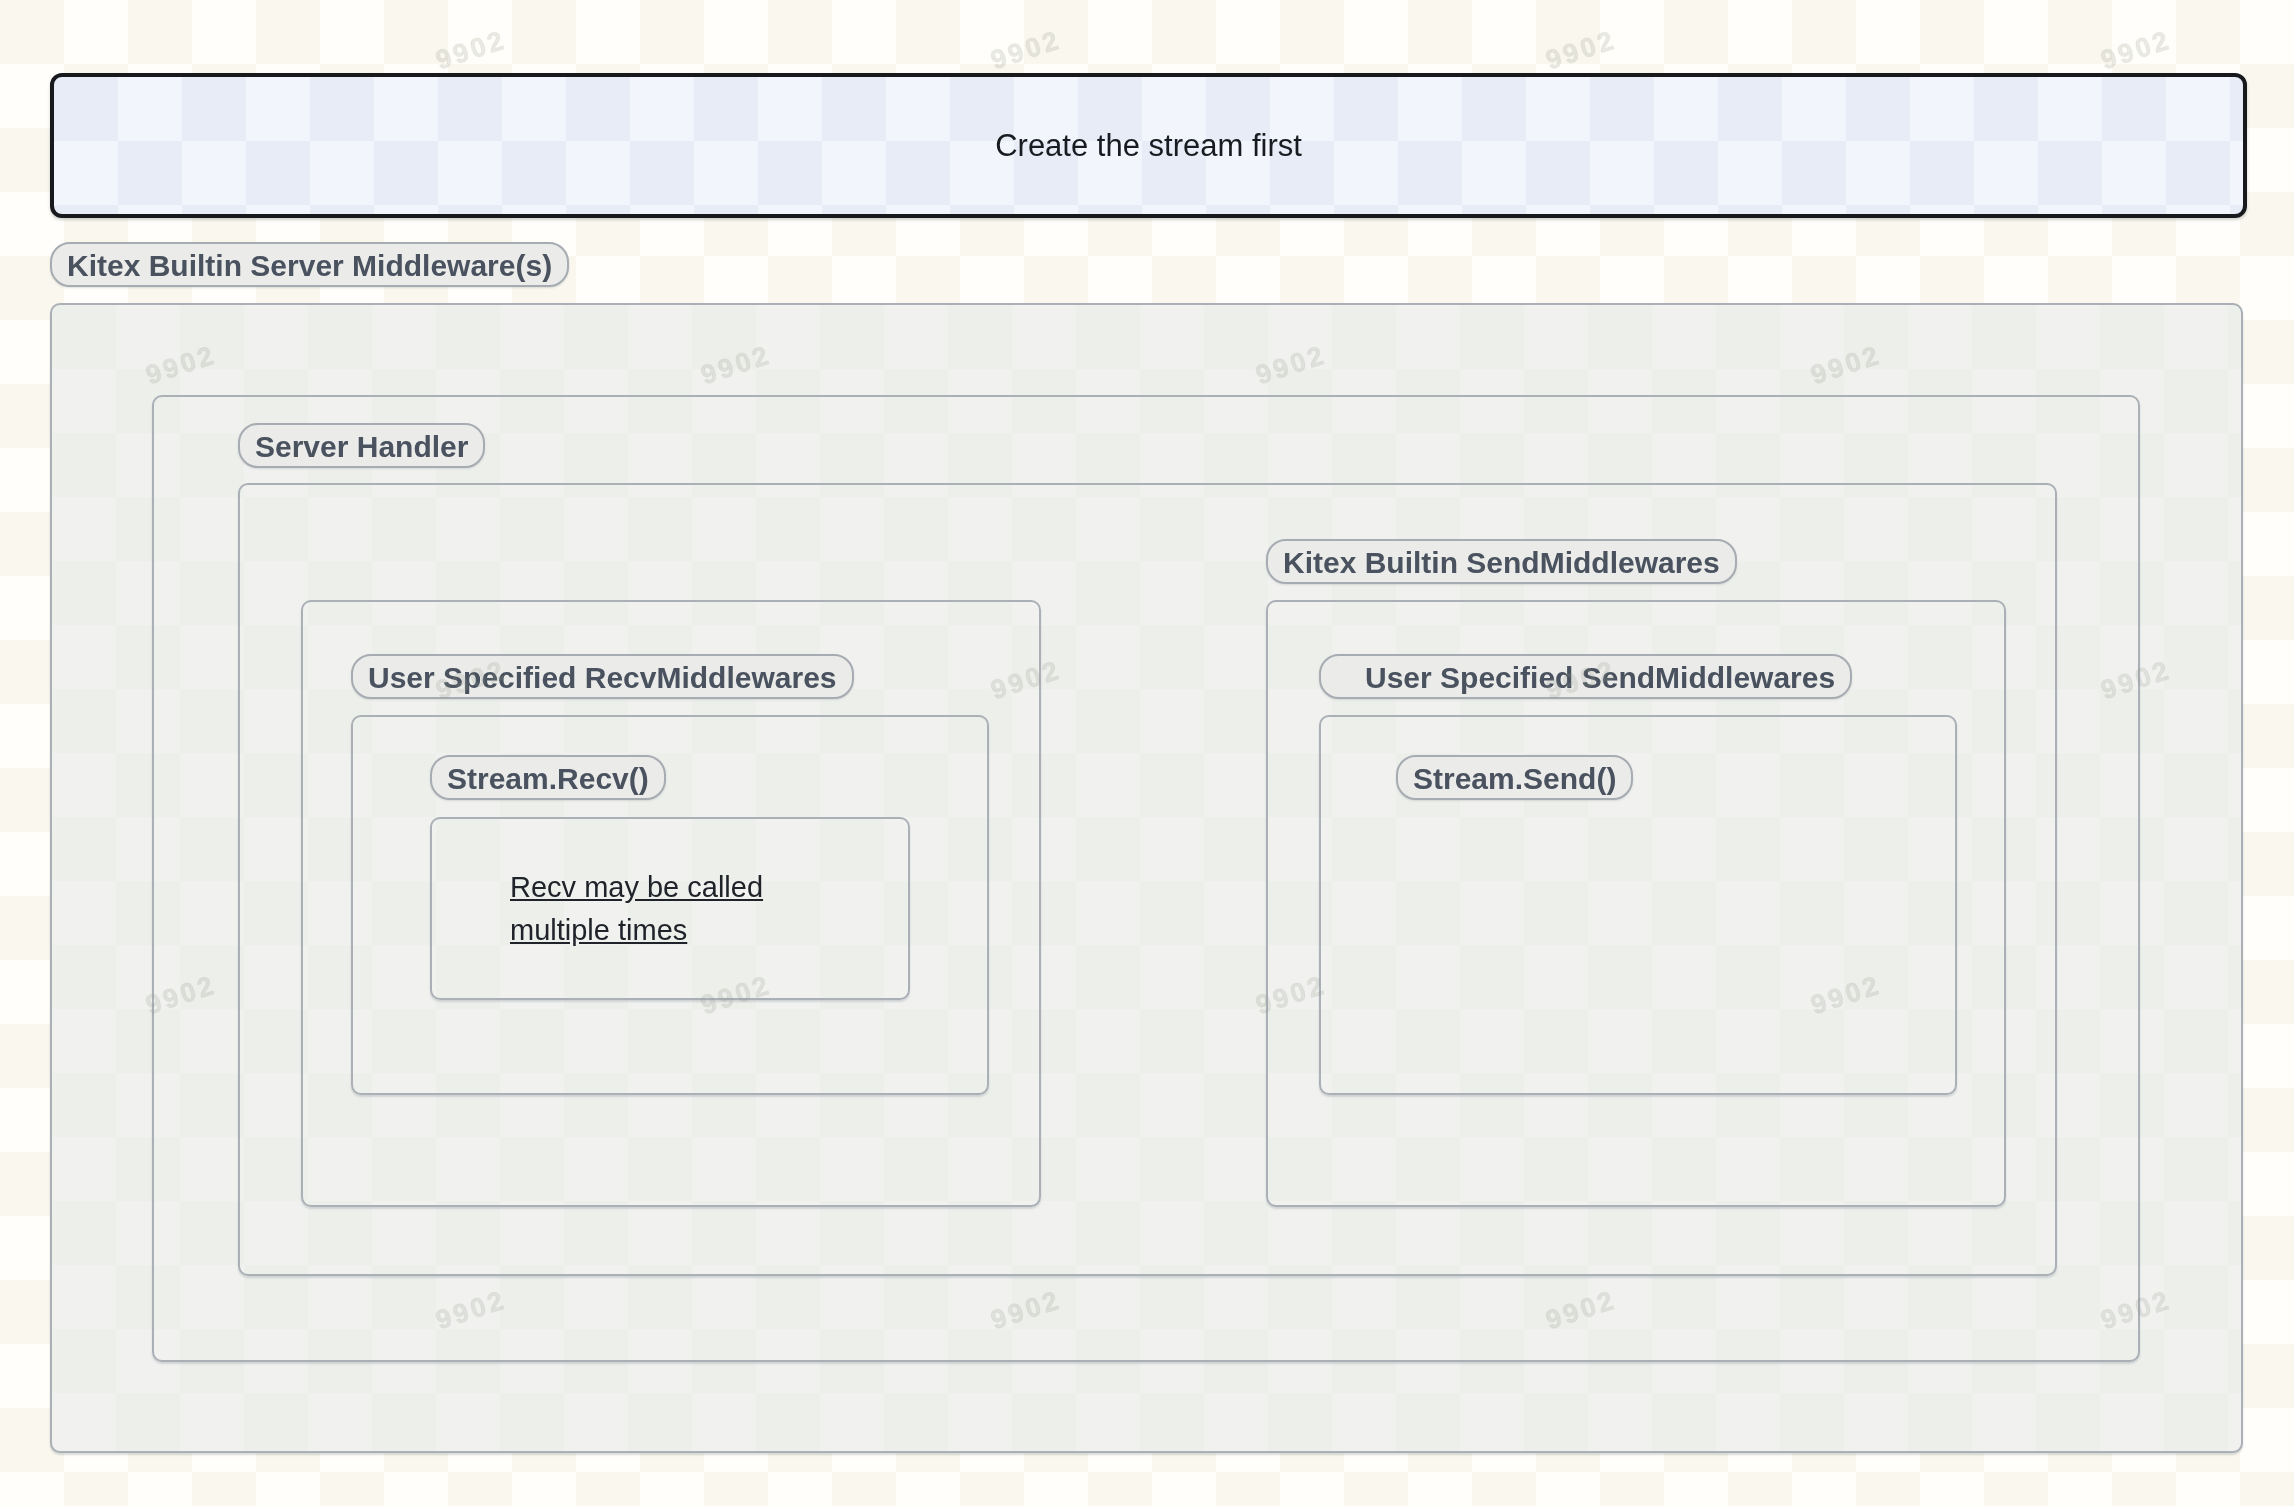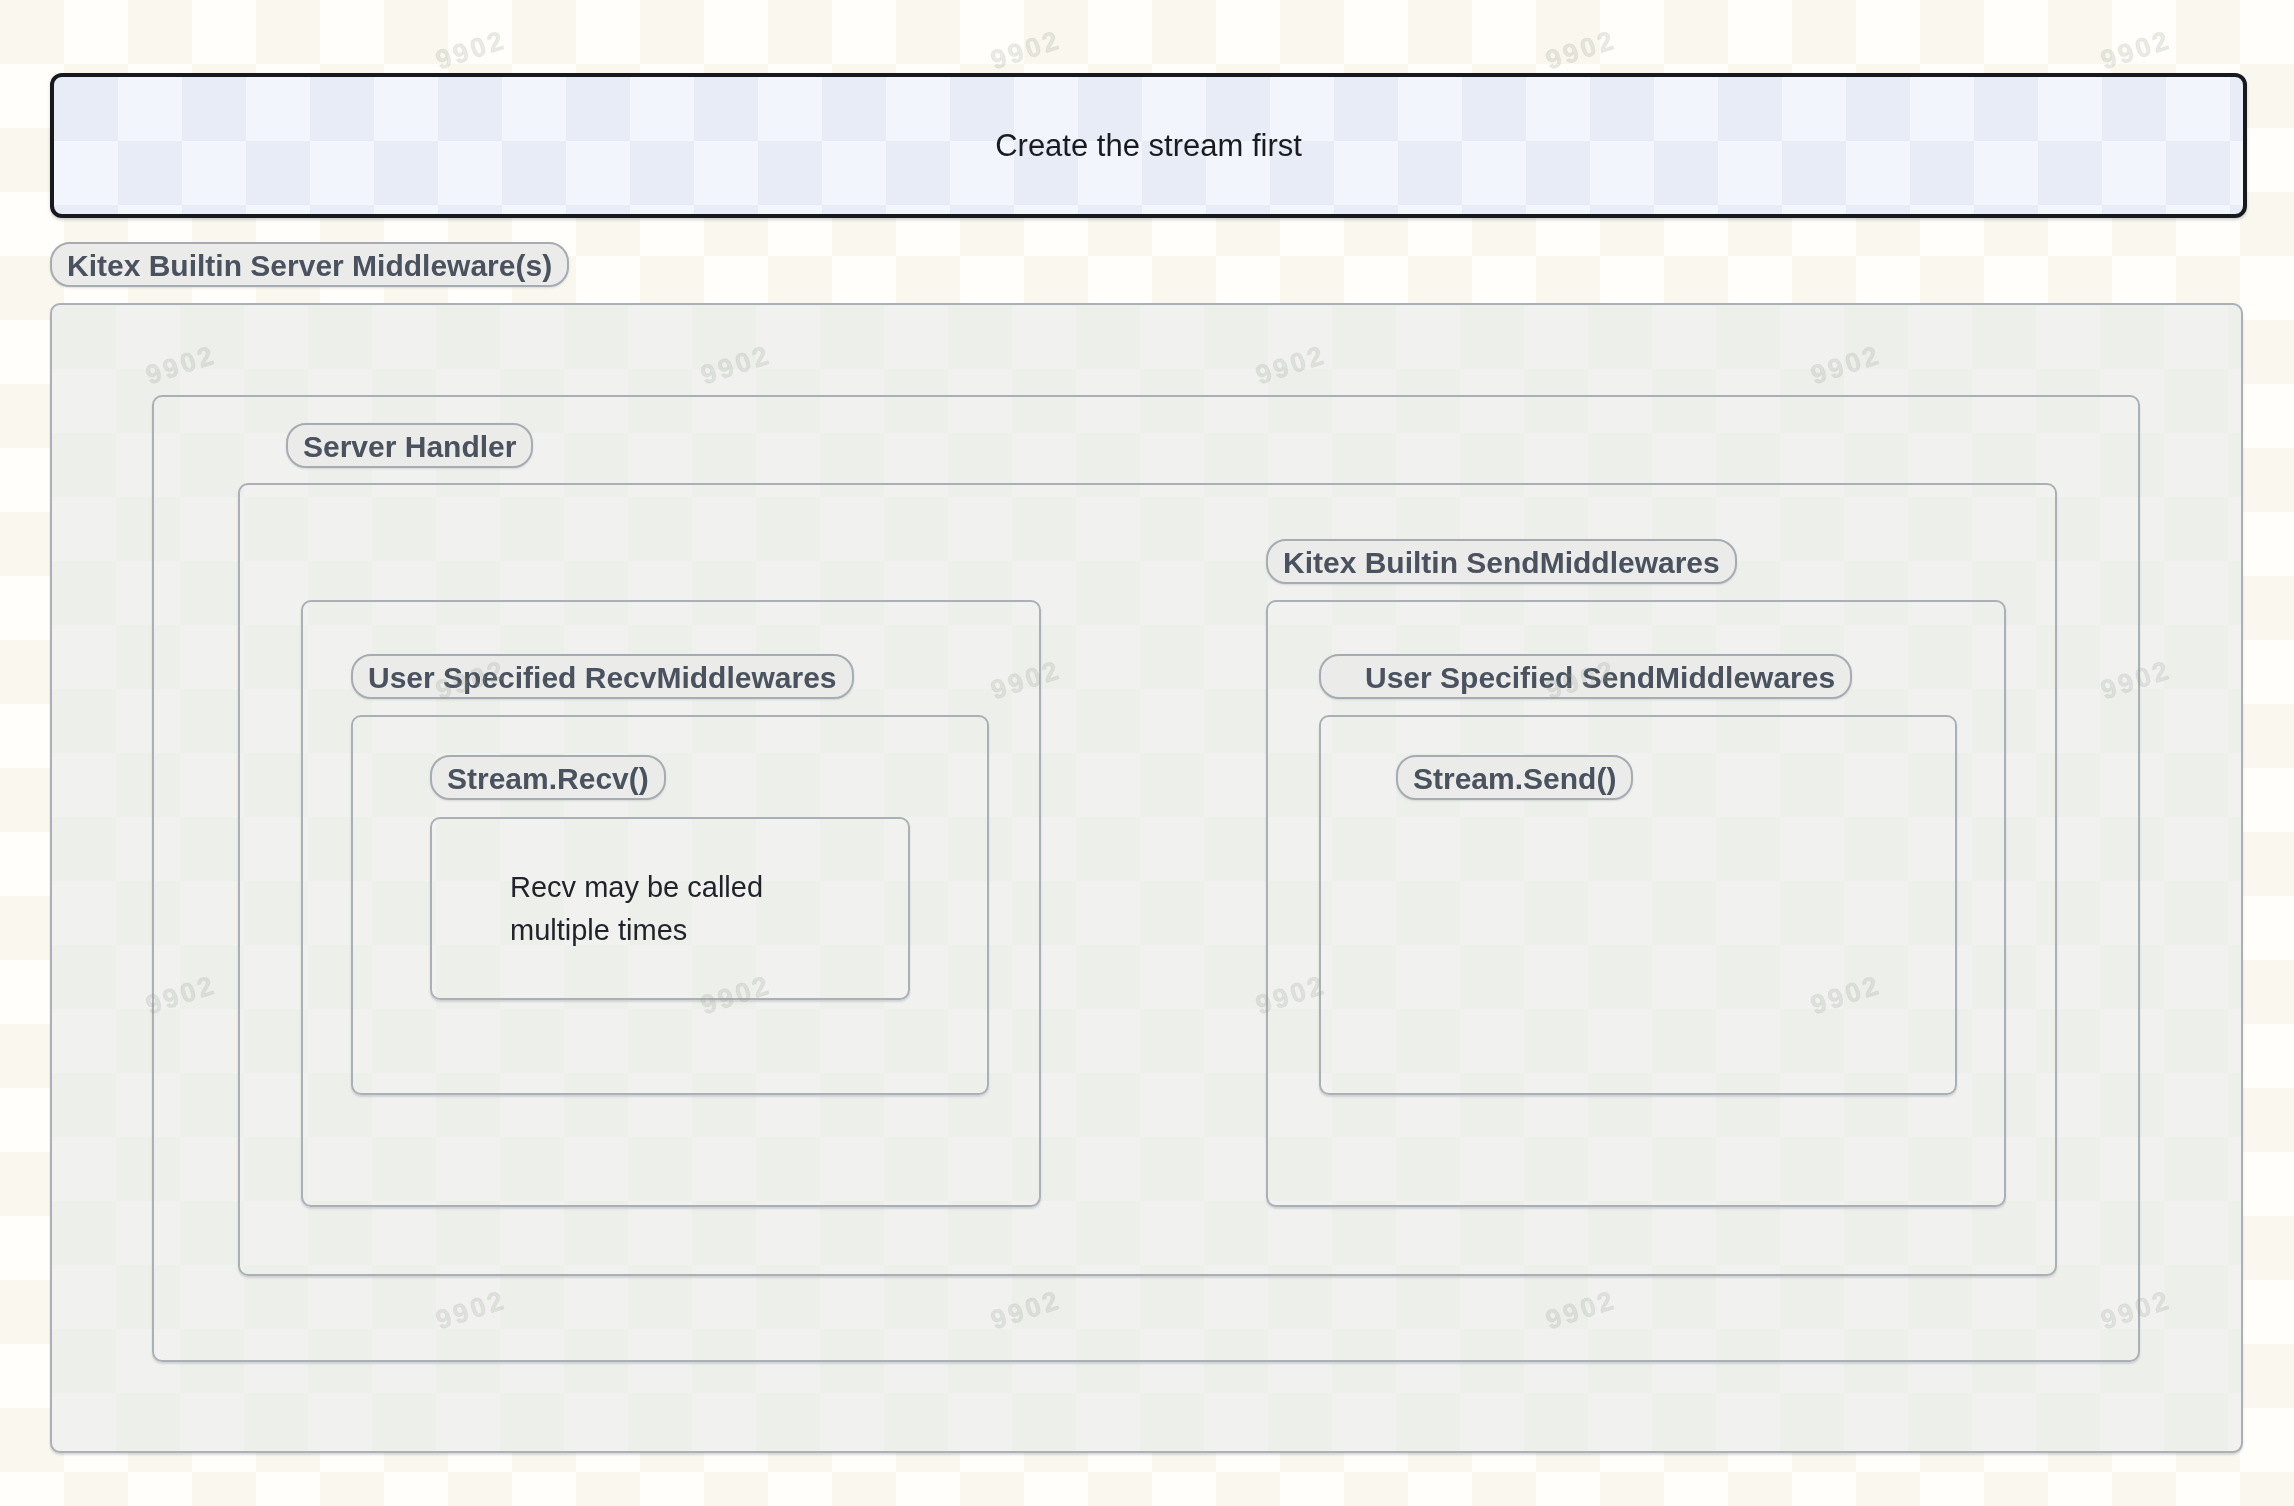--- a/index.html
+++ b/index.html
@@ -53,21 +53,21 @@
     white-space: nowrap;
   }
 
   
   .note {
     display: flex; align-items: center; justify-content: center;
   }
   .note-text {
     font-size: 29px; line-height: 1.45; color: #20242a; text-align: left;
   }
-  #note-recv .note-text { width: 320px; }
+  #note-recv .note-text { width: 320px; text-decoration: underline; }
   #note-send .note-text { width: 458px; }
 
   
   .wm-layer { position: absolute; left: 0; top: 0; width: 100%; height: 100%;
               overflow: hidden; pointer-events: none; z-index: 30; }
   .wm {
     position: absolute; transform: rotate(-18deg);
     font-size: 27px; font-weight: bold; letter-spacing: 3px;
     color: rgba(150,155,140,0.20);
     -webkit-text-stroke: 1px rgba(150,155,140,0.10);
@@ -81,21 +81,21 @@
 
   <div class="banner">
     <span class="banner-label">Create the stream first</span>
   </div>
 
   <span class="badge" style="left:50px; top:242px;">Kitex Builtin Server Middleware(s)</span>
   <div class="gbox" id="box-root" style="left:50px; top:303px; width:2193px; height:1150px;"></div>
 
   <div class="gbox" style="left:152px; top:395px; width:1988px; height:967px;"></div>
 
-  <span class="badge" style="left:238px; top:423px;margin-left:48px;">Server Handler</span>
+  <span class="badge" style="left:238px; top:423px;">Server Handler</span>
   <div class="gbox" style="left:238px; top:483px; width:1819px; height:793px;"></div>
 
   <div class="gbox" style="left:301px; top:600px; width:740px; height:607px;"></div>
 
   <span class="badge" style="left:351px; top:654px;">User Specified RecvMiddlewares</span>
   <div class="gbox" style="left:351px; top:715px; width:638px; height:380px;"></div>
 
   <span class="badge" style="left:430px; top:755px;">Stream.Recv()</span>
   <div class="gbox note" id="note-recv" style="left:430px; top:817px; width:480px; height:183px;">
     <span class="note-text">Recv may be called multiple times</span>

